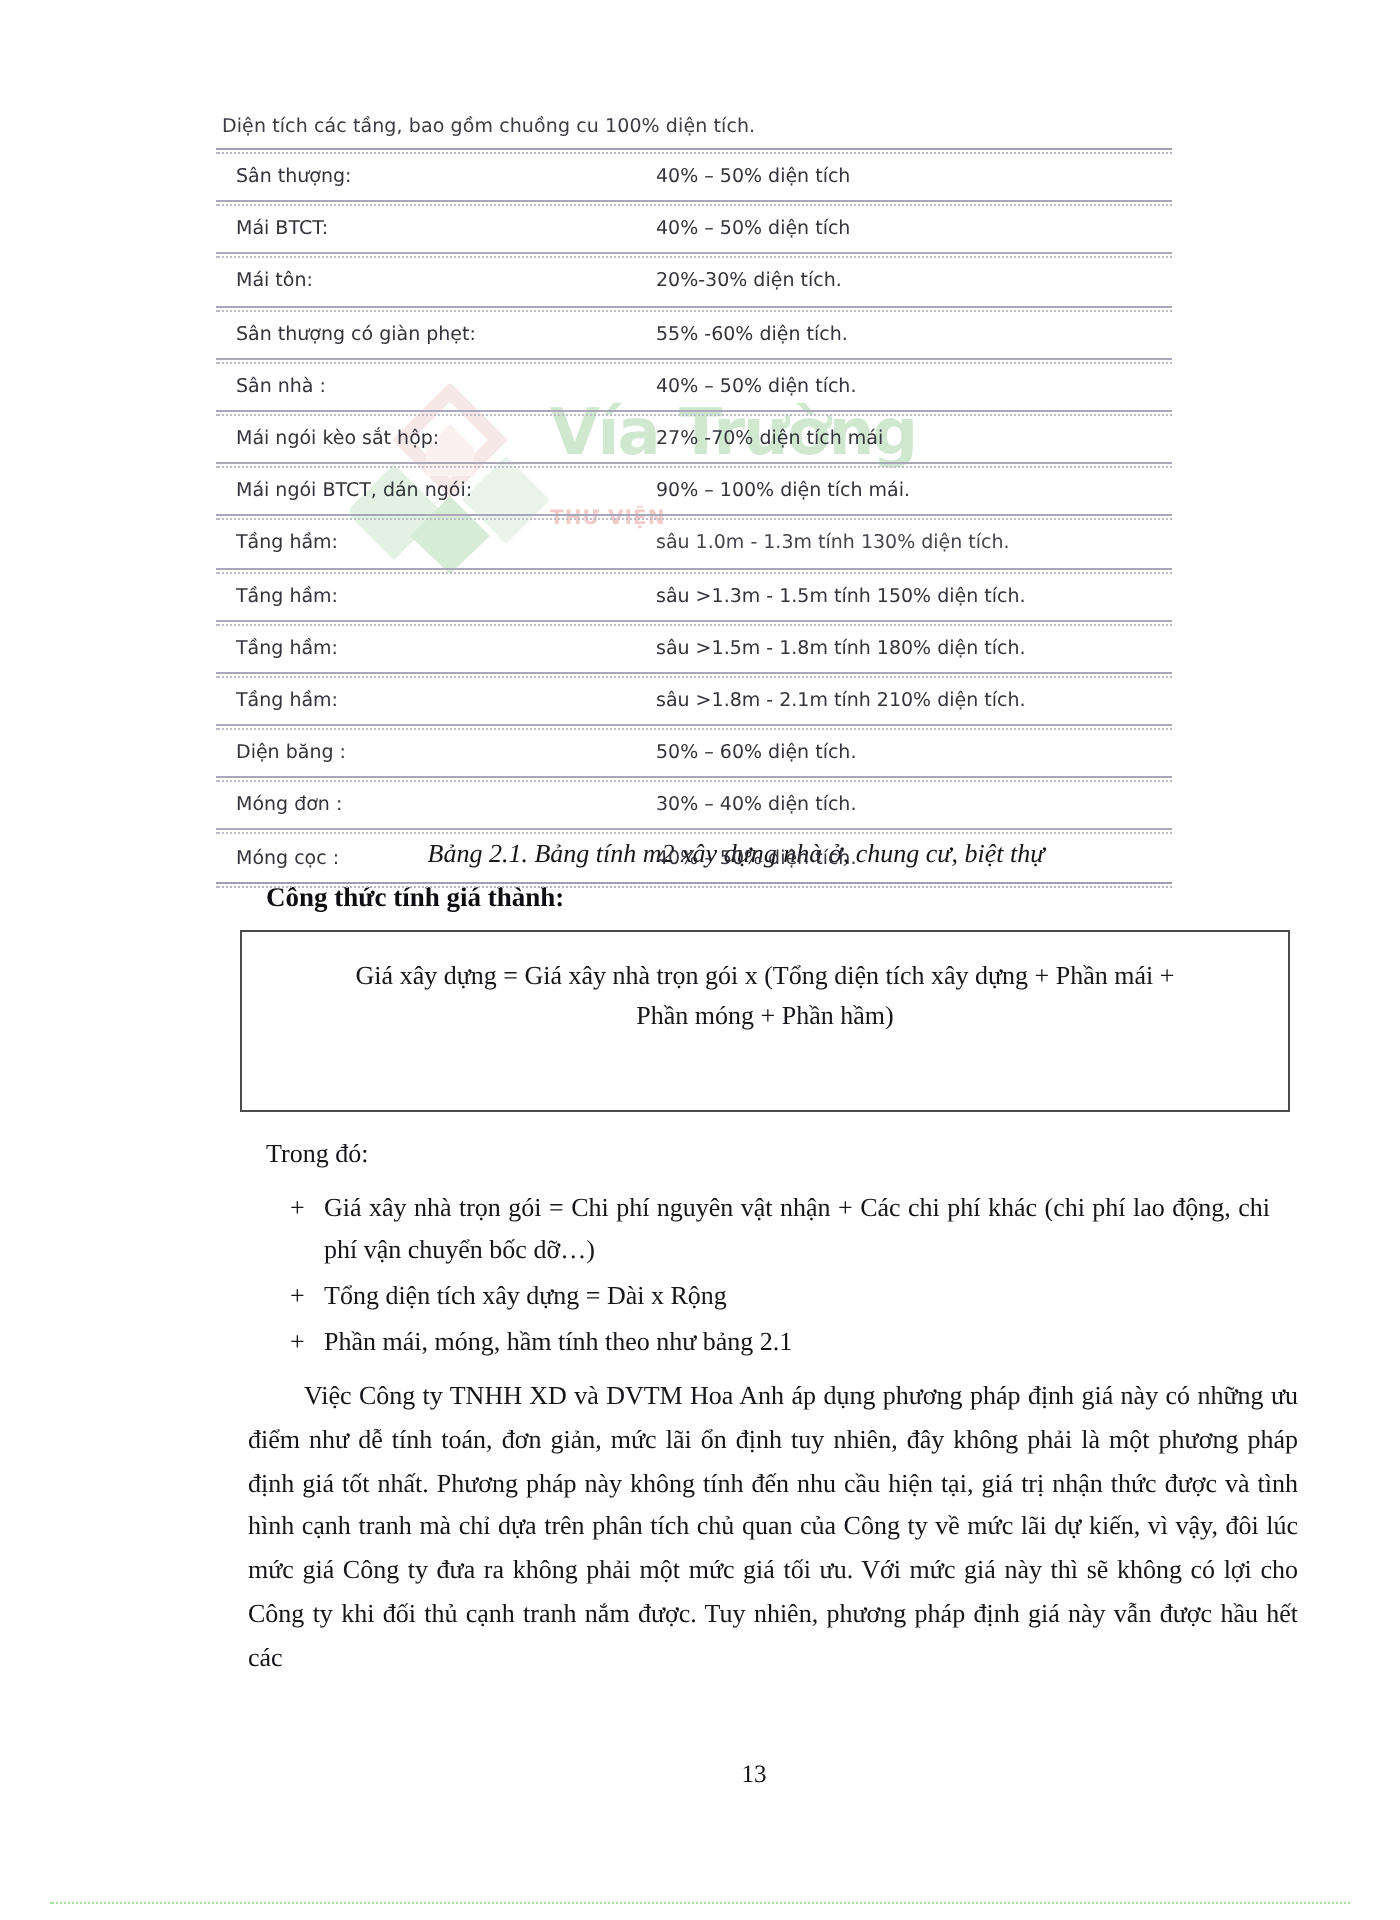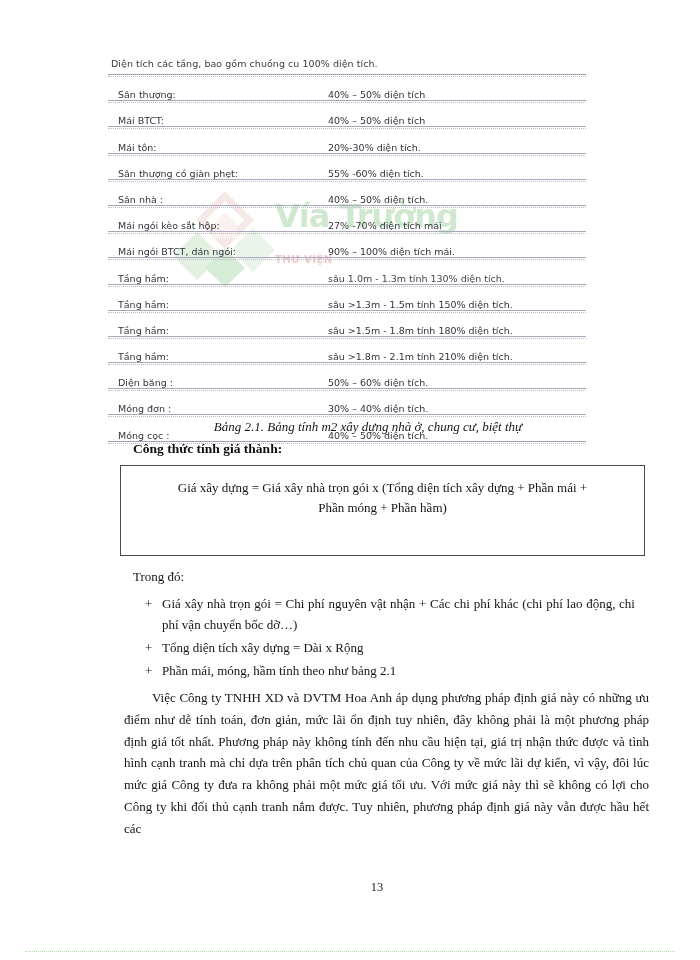--- a/index.html
+++ b/index.html
@@ -86,21 +86,21 @@
     border-top: 1.6px solid #9f9fb0;
     border-bottom: 1.2px dotted #b6b6c4;
     padding-top: 1px;
   }
   .rule.thin {
     border-top: 1.2px solid #a8a8b8;
     border-bottom: 1px dotted #bcbcc8;
   }
   .row {
     display: flex;
-    align-items: flex-end;
+    align-items: center;
     height: 23.2px;
     font-family: "DejaVu Sans", sans-serif;
     font-size: 9.5px;
     color: #33333c;
     position: relative;
     z-index: 3;
   }
   .row .c1 {
     width: 215px;
     padding-left: 10px;

